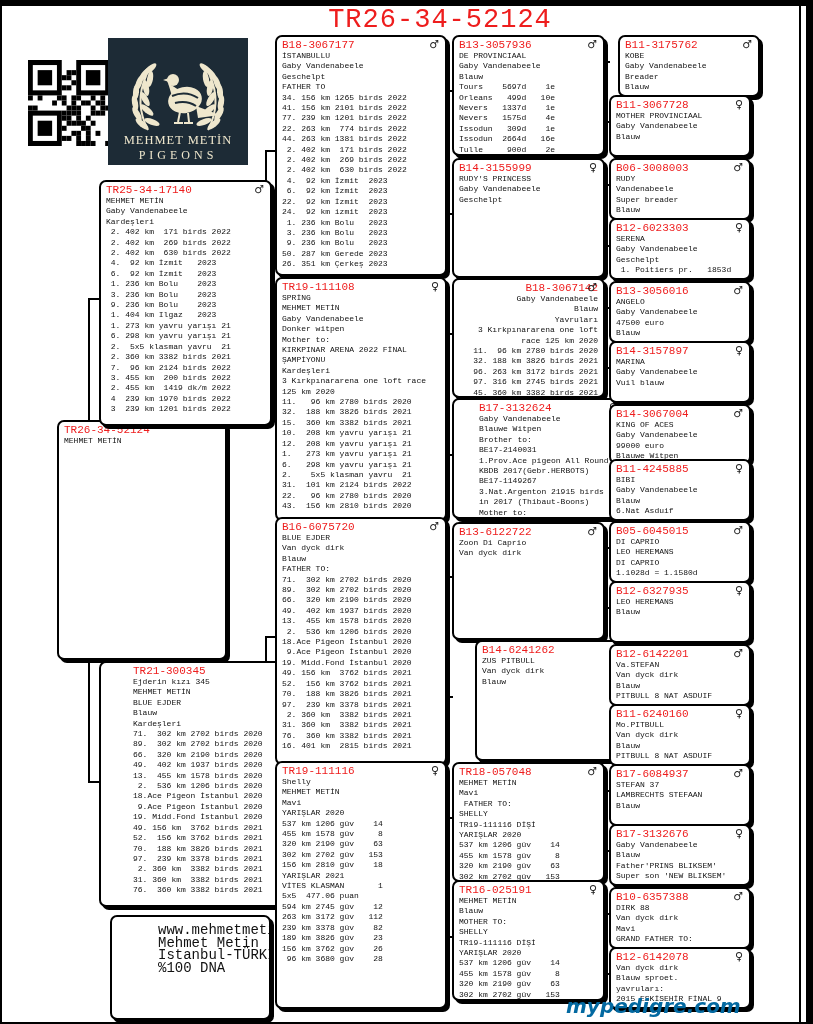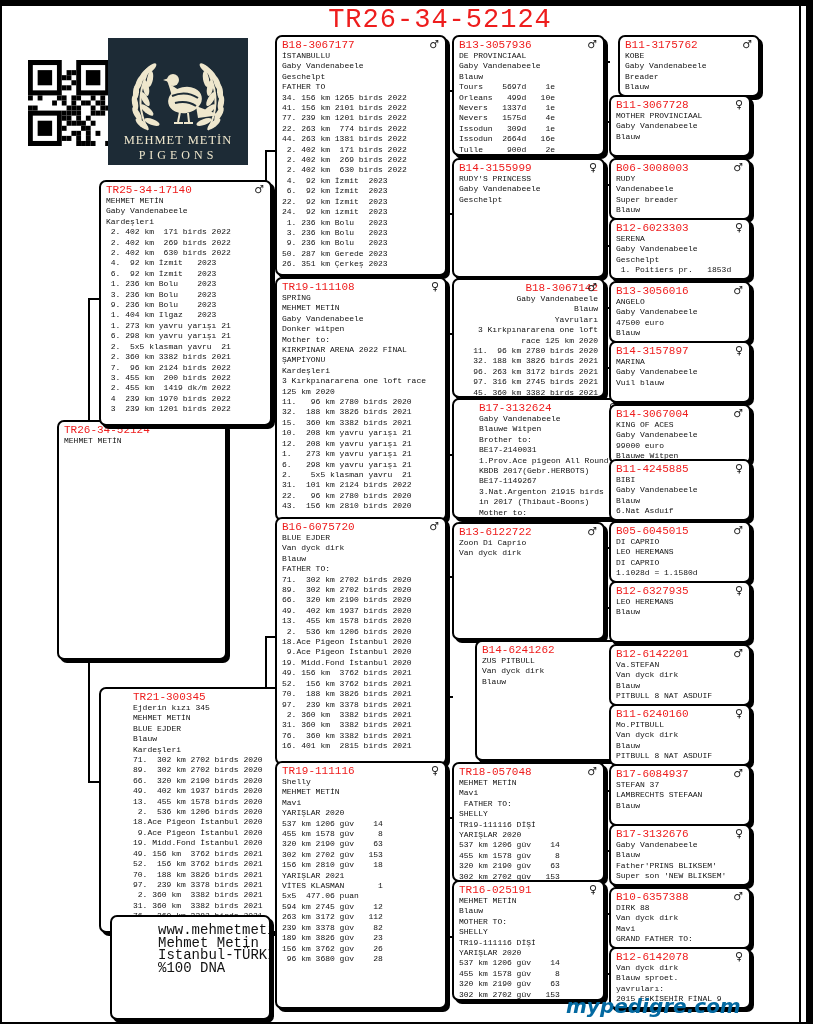--- a/index.html
+++ b/index.html
@@ -240,21 +240,21 @@
       <div class="line"> 1. 273 km yavru yarışı 21</div>
       <div class="line"> 6. 298 km yavru yarışı 21</div>
       <div class="line"> 2.  5x5 klasman yavru  21</div>
       <div class="line"> 2. 360 km 3382 birds 2021</div>
       <div class="line"> 7.  96 km 2124 birds 2022</div>
       <div class="line"> 3. 455 km  200 birds 2022</div>
       <div class="line"> 2. 455 km  1419 dk/m 2022</div>
       <div class="line"> 4  239 km 1970 birds 2022</div>
       <div class="line"> 3  239 km 1201 birds 2022</div>
     </div>
-    <div class="pbox" style="left: 99px; top: 687px; width: 159px; height: 238px; padding-left: 32px;">
+    <div class="pbox" style="left: 99px; top: 661px; width: 159px; height: 238px; padding-left: 32px;">
       <div class="ring">TR21-300345</div>
       <span class="sex">♀</span>
       <div class="line">Ejderin kızı 345</div>
       <div class="line">MEHMET METİN</div>
       <div class="line">BLUE EJDER</div>
       <div class="line">Blauw</div>
       <div class="line">Kardeşleri</div>
       <div class="line">71.  302 km 2702 birds 2020</div>
       <div class="line">89.  302 km 2702 birds 2020</div>
       <div class="line">66.  320 km 2190 birds 2020</div>

